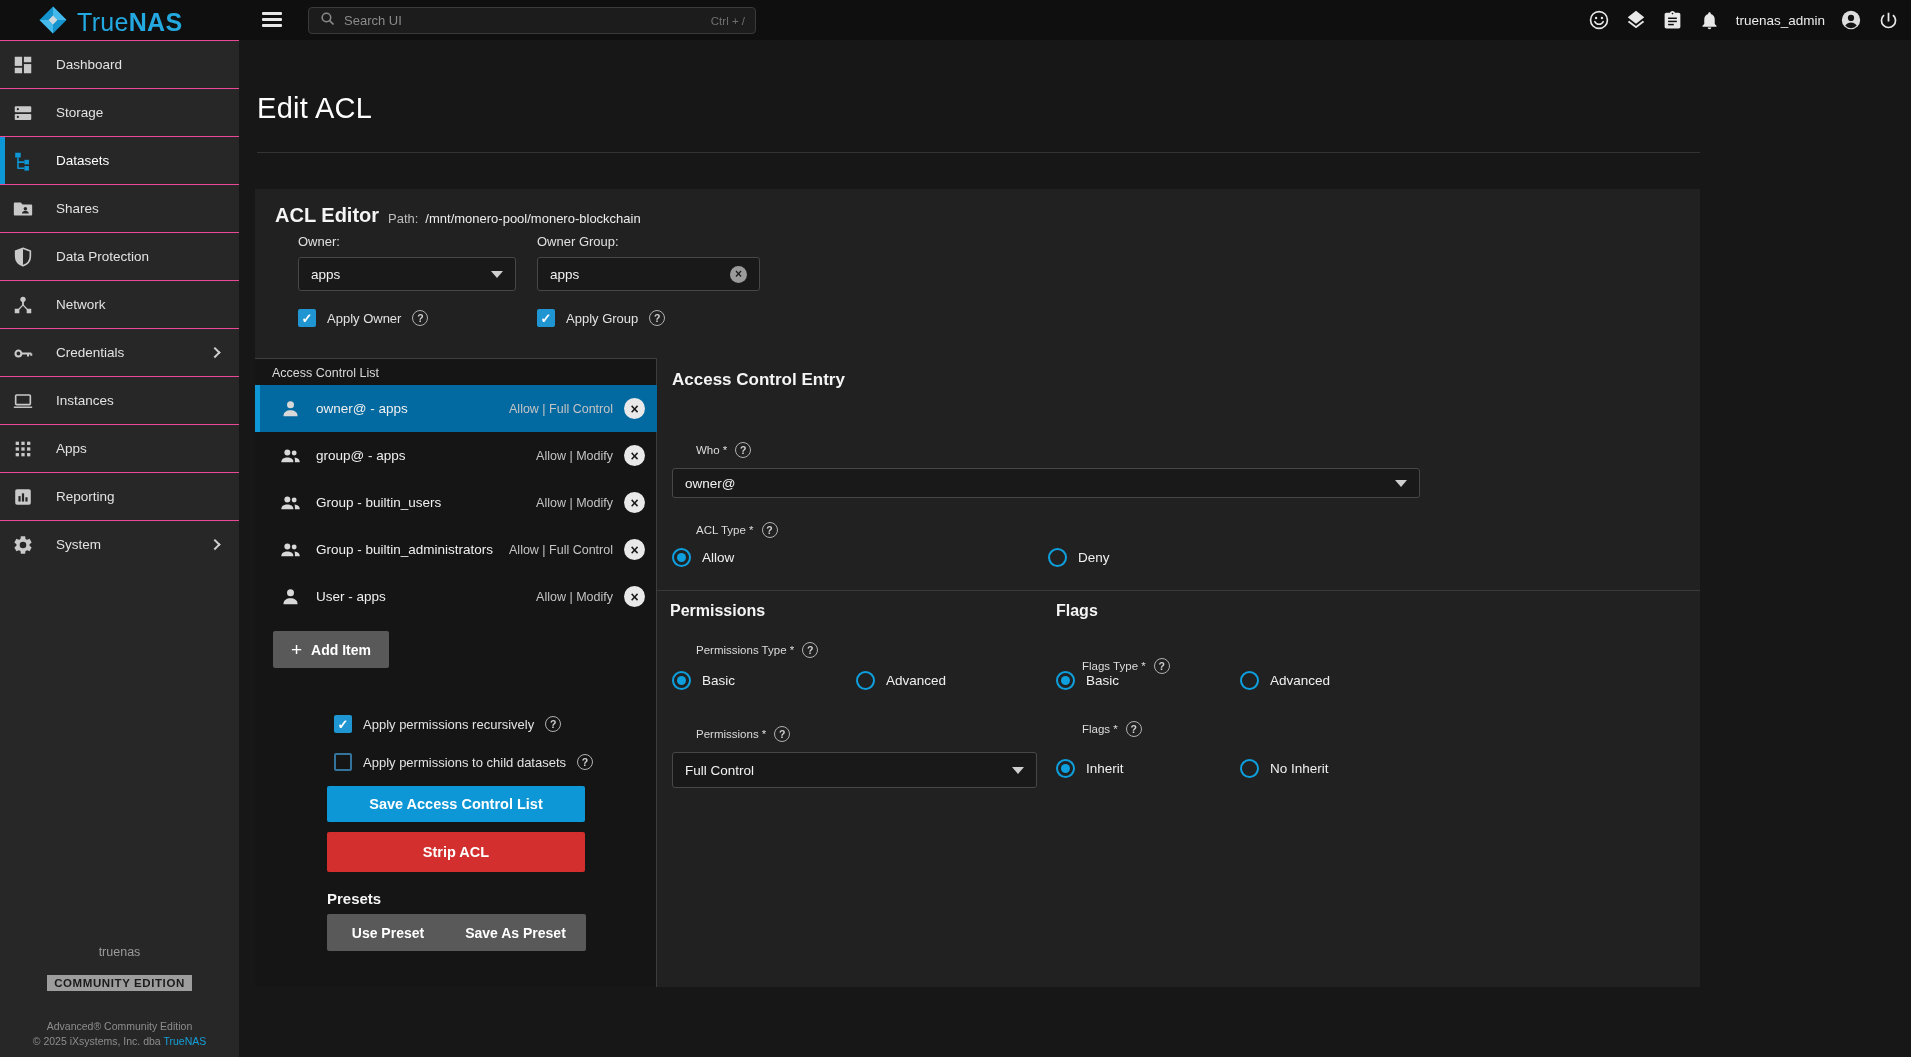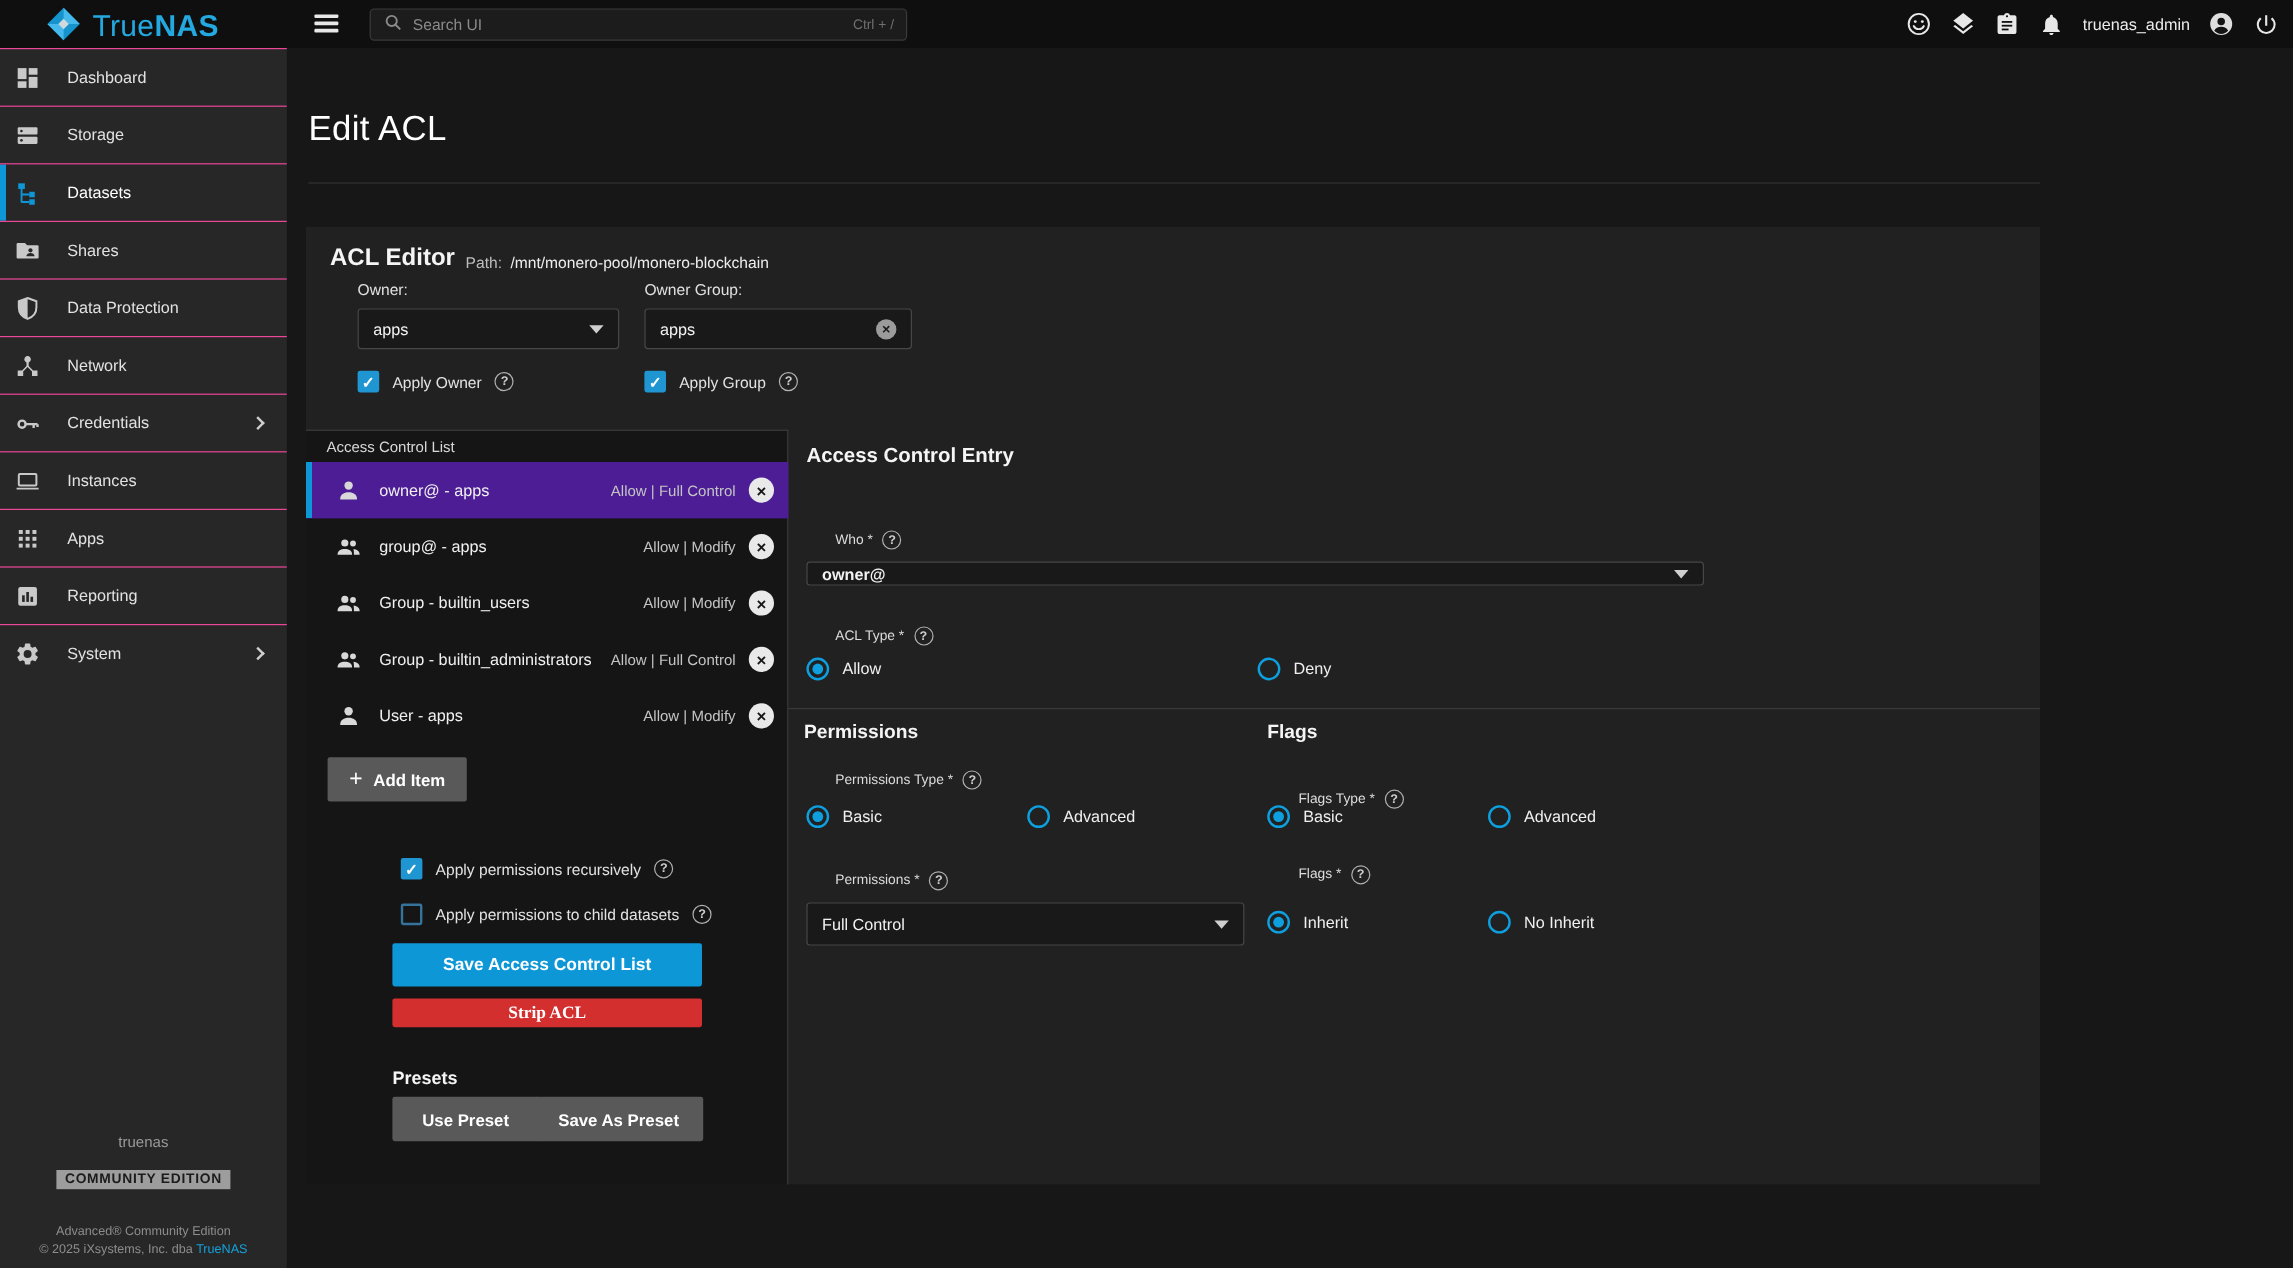--- a/index.html
+++ b/index.html
@@ -70,21 +70,21 @@
   .cb-label { font-size:13px; color:#e2e2e2; }
   .help { width:16px; height:16px; border:1.5px solid #b0b0b0; border-radius:50%; color:#cfcfcf; font-size:10.5px;
           font-weight:700; display:inline-flex; align-items:center; justify-content:center; cursor:pointer; flex:0 0 16px; }
 
   
   .left-panel { position:absolute; left:0; top:169px; width:402px; height:629px; background:#151515;
                 border-top:1px solid #3f3f3f; border-right:1px solid #3d3d3d; }
   .list-title { position:absolute; left:17px; top:7px; font-size:12.5px; color:#d8d8d8; }
   .ace-row { position:absolute; left:0; width:402px; height:47px; display:flex; align-items:center;
              padding-left:25px; padding-right:12px; cursor:pointer; }
-  .ace-row.selected { background:#4c1d95; box-shadow: inset 5px 0 0 #0e97d6; }
+  .ace-row.selected { background:#0369a1; box-shadow: inset 5px 0 0 #0e97d6; }
   .ace-ico { width:21px; height:21px; flex:0 0 21px; margin-right:15px; }
   .ace-who { font-size:13.5px; color:#f0f0f0; }
   .ace-perm { margin-left:auto; font-size:12.5px; color:#c4c4c4; }
   .del { width:21px; height:21px; border-radius:50%; background:#e9e9e9; color:#171717; font-weight:700; font-size:14px;
          display:flex; align-items:center; justify-content:center; margin-left:11px; cursor:pointer; flex:0 0 21px; }
   .btn { display:flex; align-items:center; justify-content:center; font-weight:700; color:#fff;
          border-radius:2px; cursor:pointer; font-size:14px; font-family:inherit; border:none; }
   .btn.gray { background:#595959; }
   .plus { font-size:19px; font-weight:400; margin-right:9px; }
 
@@ -381,41 +381,41 @@
     </div>
     <div class="cb-row abs" style="left:79px; top:394px;">
       <span class="checkbox unchecked"></span>
       <span class="cb-label">Apply permissions to child datasets</span>
       <span class="help">?</span>
     </div>
 
     <button class="btn abs" style="left:72px; top:427px; width:258px; height:36px; background:#0e97d6; font-size:14.5px;">
       <span>Save Access Control List</span>
     </button>
-    <button class="btn abs" style="left:72px; top:473px; width:258px; height:24px; background:#d32f2f; font-size:14.5px;font-family:Liberation Serif, serif;">
+    <button class="btn abs" style="left:72px; top:473px; width:258px; height:40px; background:#d32f2f; font-size:14.5px;">
       <span>Strip ACL</span>
     </button>
 
     <div class="abs section-title" style="left:72px; top:531px; font-size:15px;">Presets</div>
     <button class="btn gray abs" style="left:72px; top:555px; width:122px; height:37px;">
       <span>Use Preset</span>
     </button>
     <button class="btn gray abs" style="left:190px; top:555px; width:141px; height:37px;">
       <span>Save As Preset</span>
     </button>
   </div>
 
   <div class="right-panel">
     <div class="abs section-title" style="left:15px; top:12px; font-size:17px;">Access Control Entry</div>
 
     <div class="form-label abs" style="left:15px; top:84px;">
       <span>Who *</span>
       <span class="help">?</span>
     </div>
-    <div class="select abs" style="left:15px; top:110px; width:748px; height:20px;font-weight:bold;">
+    <div class="select abs" style="left:15px; top:110px; width:748px; height:30px;">
       <span>owner@</span>
       <span class="caret"></span>
     </div>
 
     <div class="form-label abs" style="left:15px; top:164px;">
       <span>ACL Type *</span>
       <span class="help">?</span>
     </div>
     <div class="radio-opt abs" style="left:15px; top:190px;">
       <span class="radio sel"></span>

